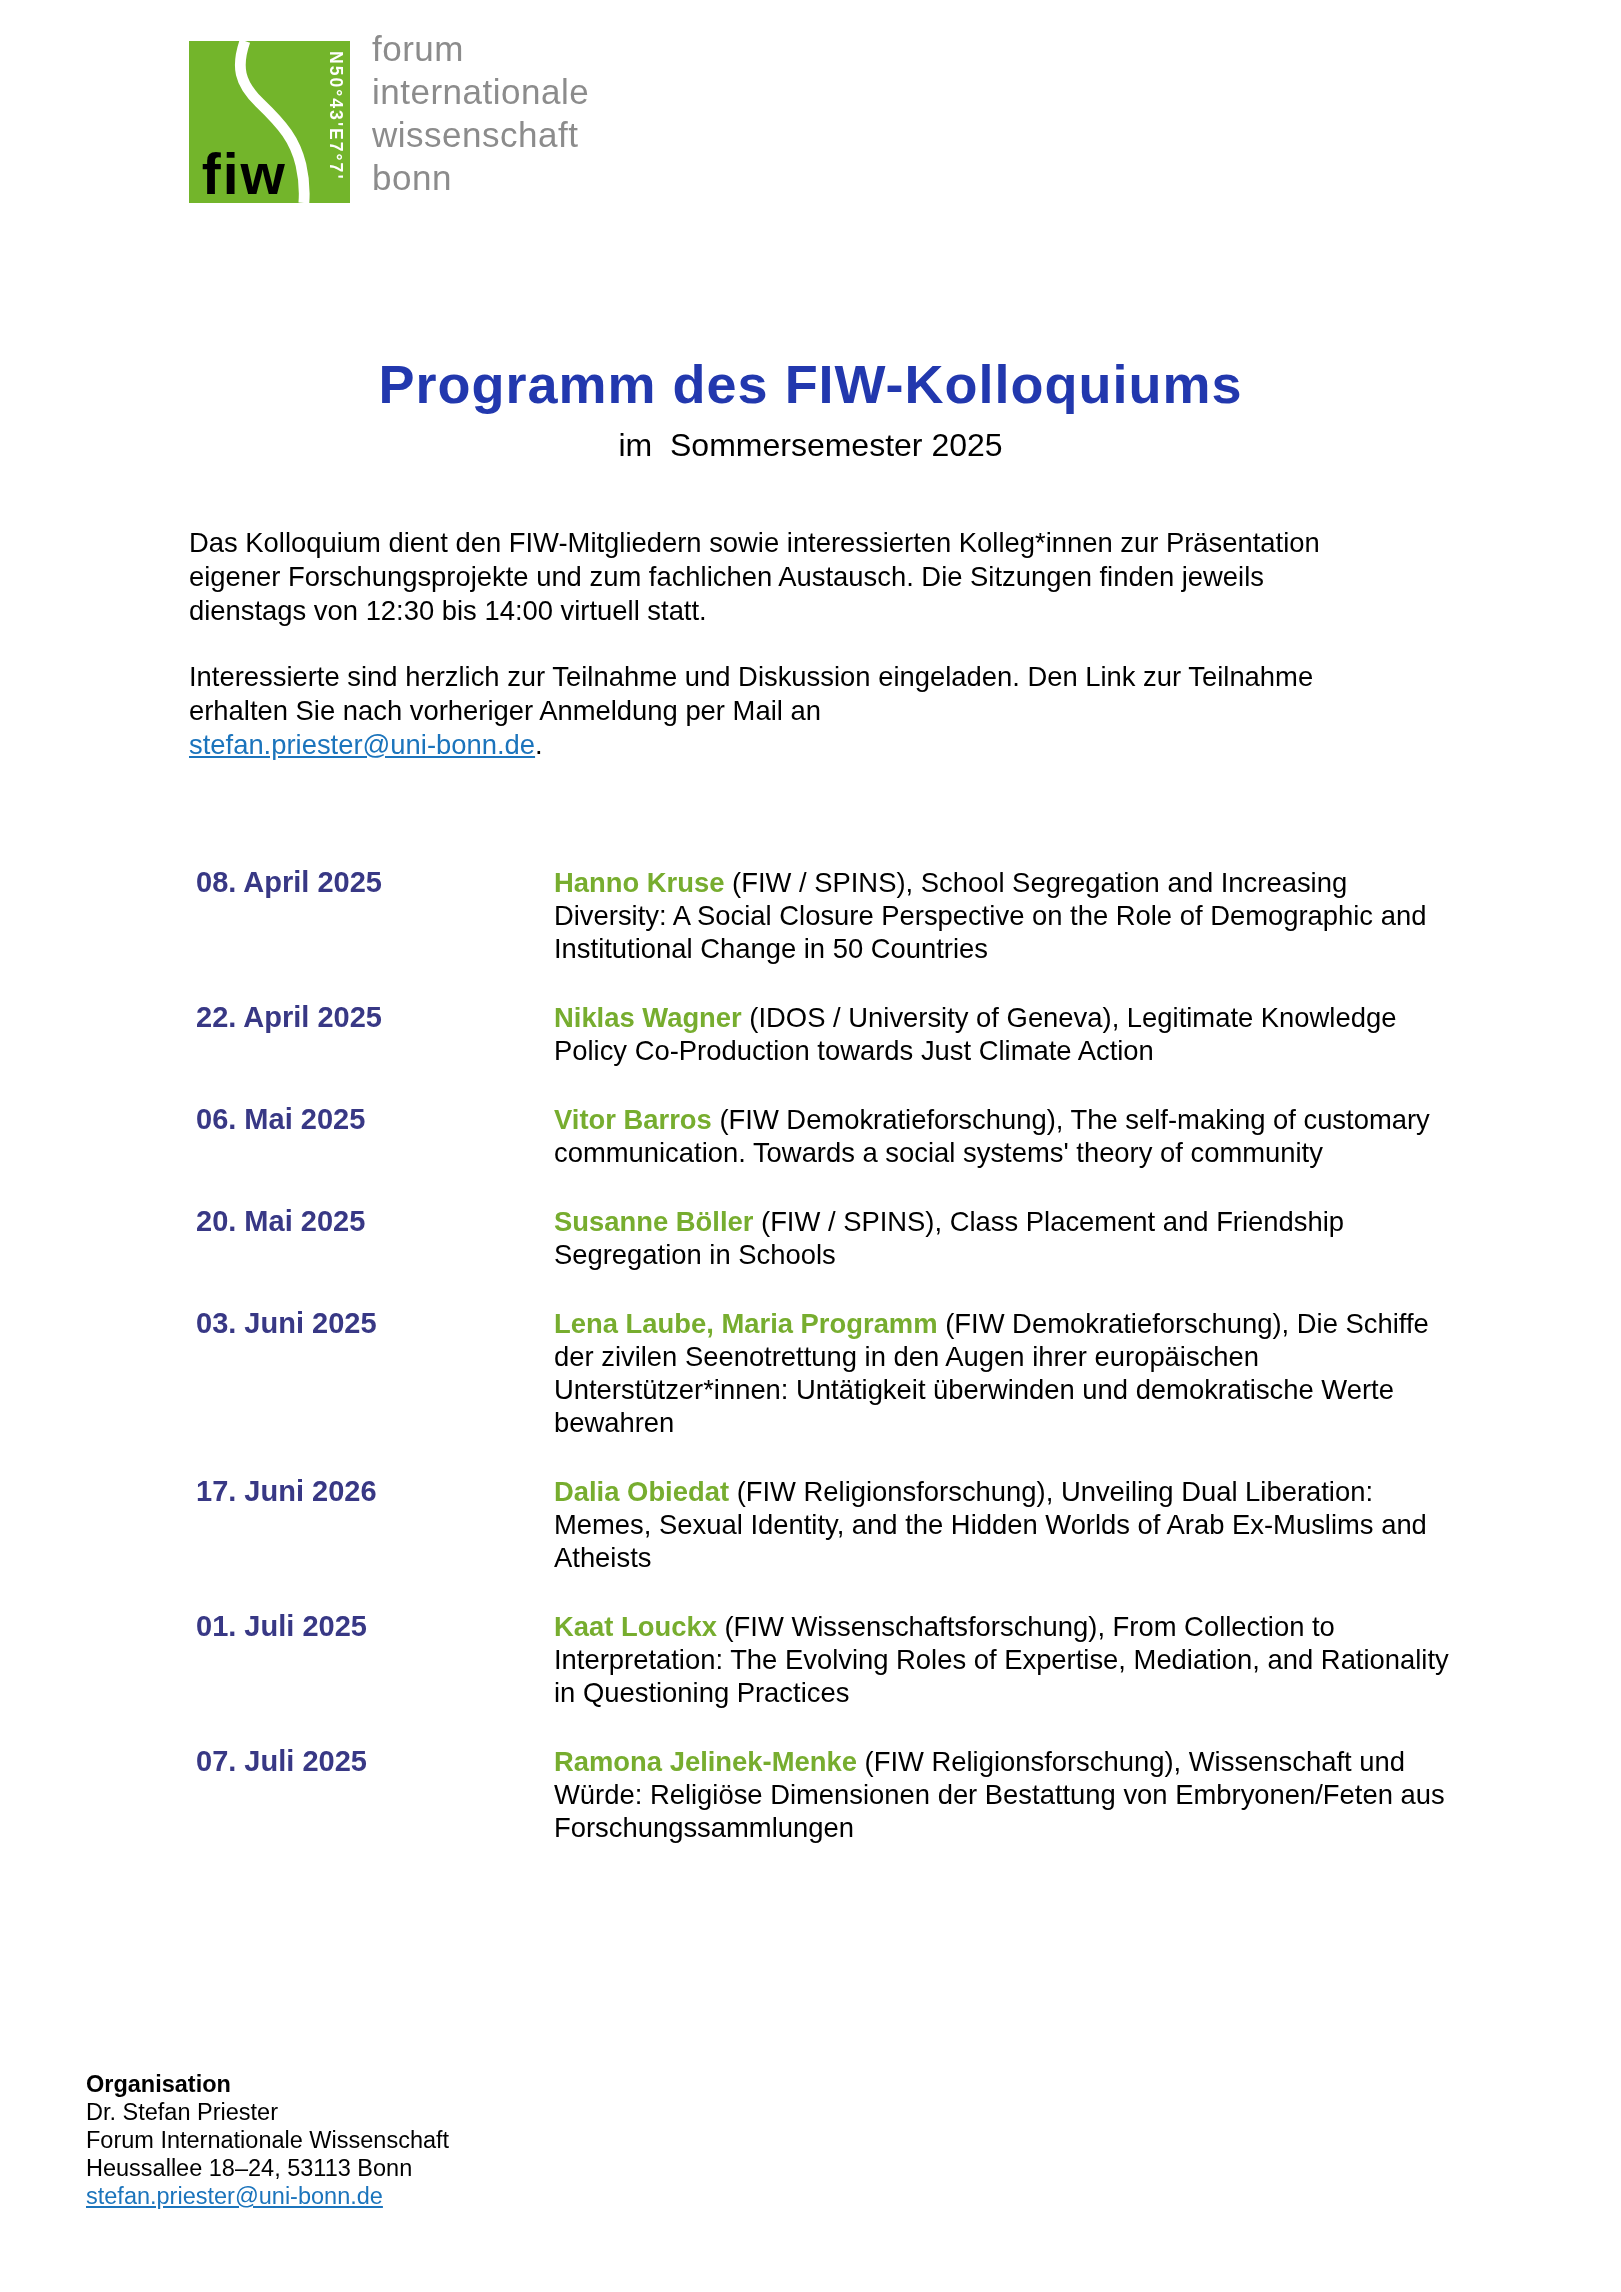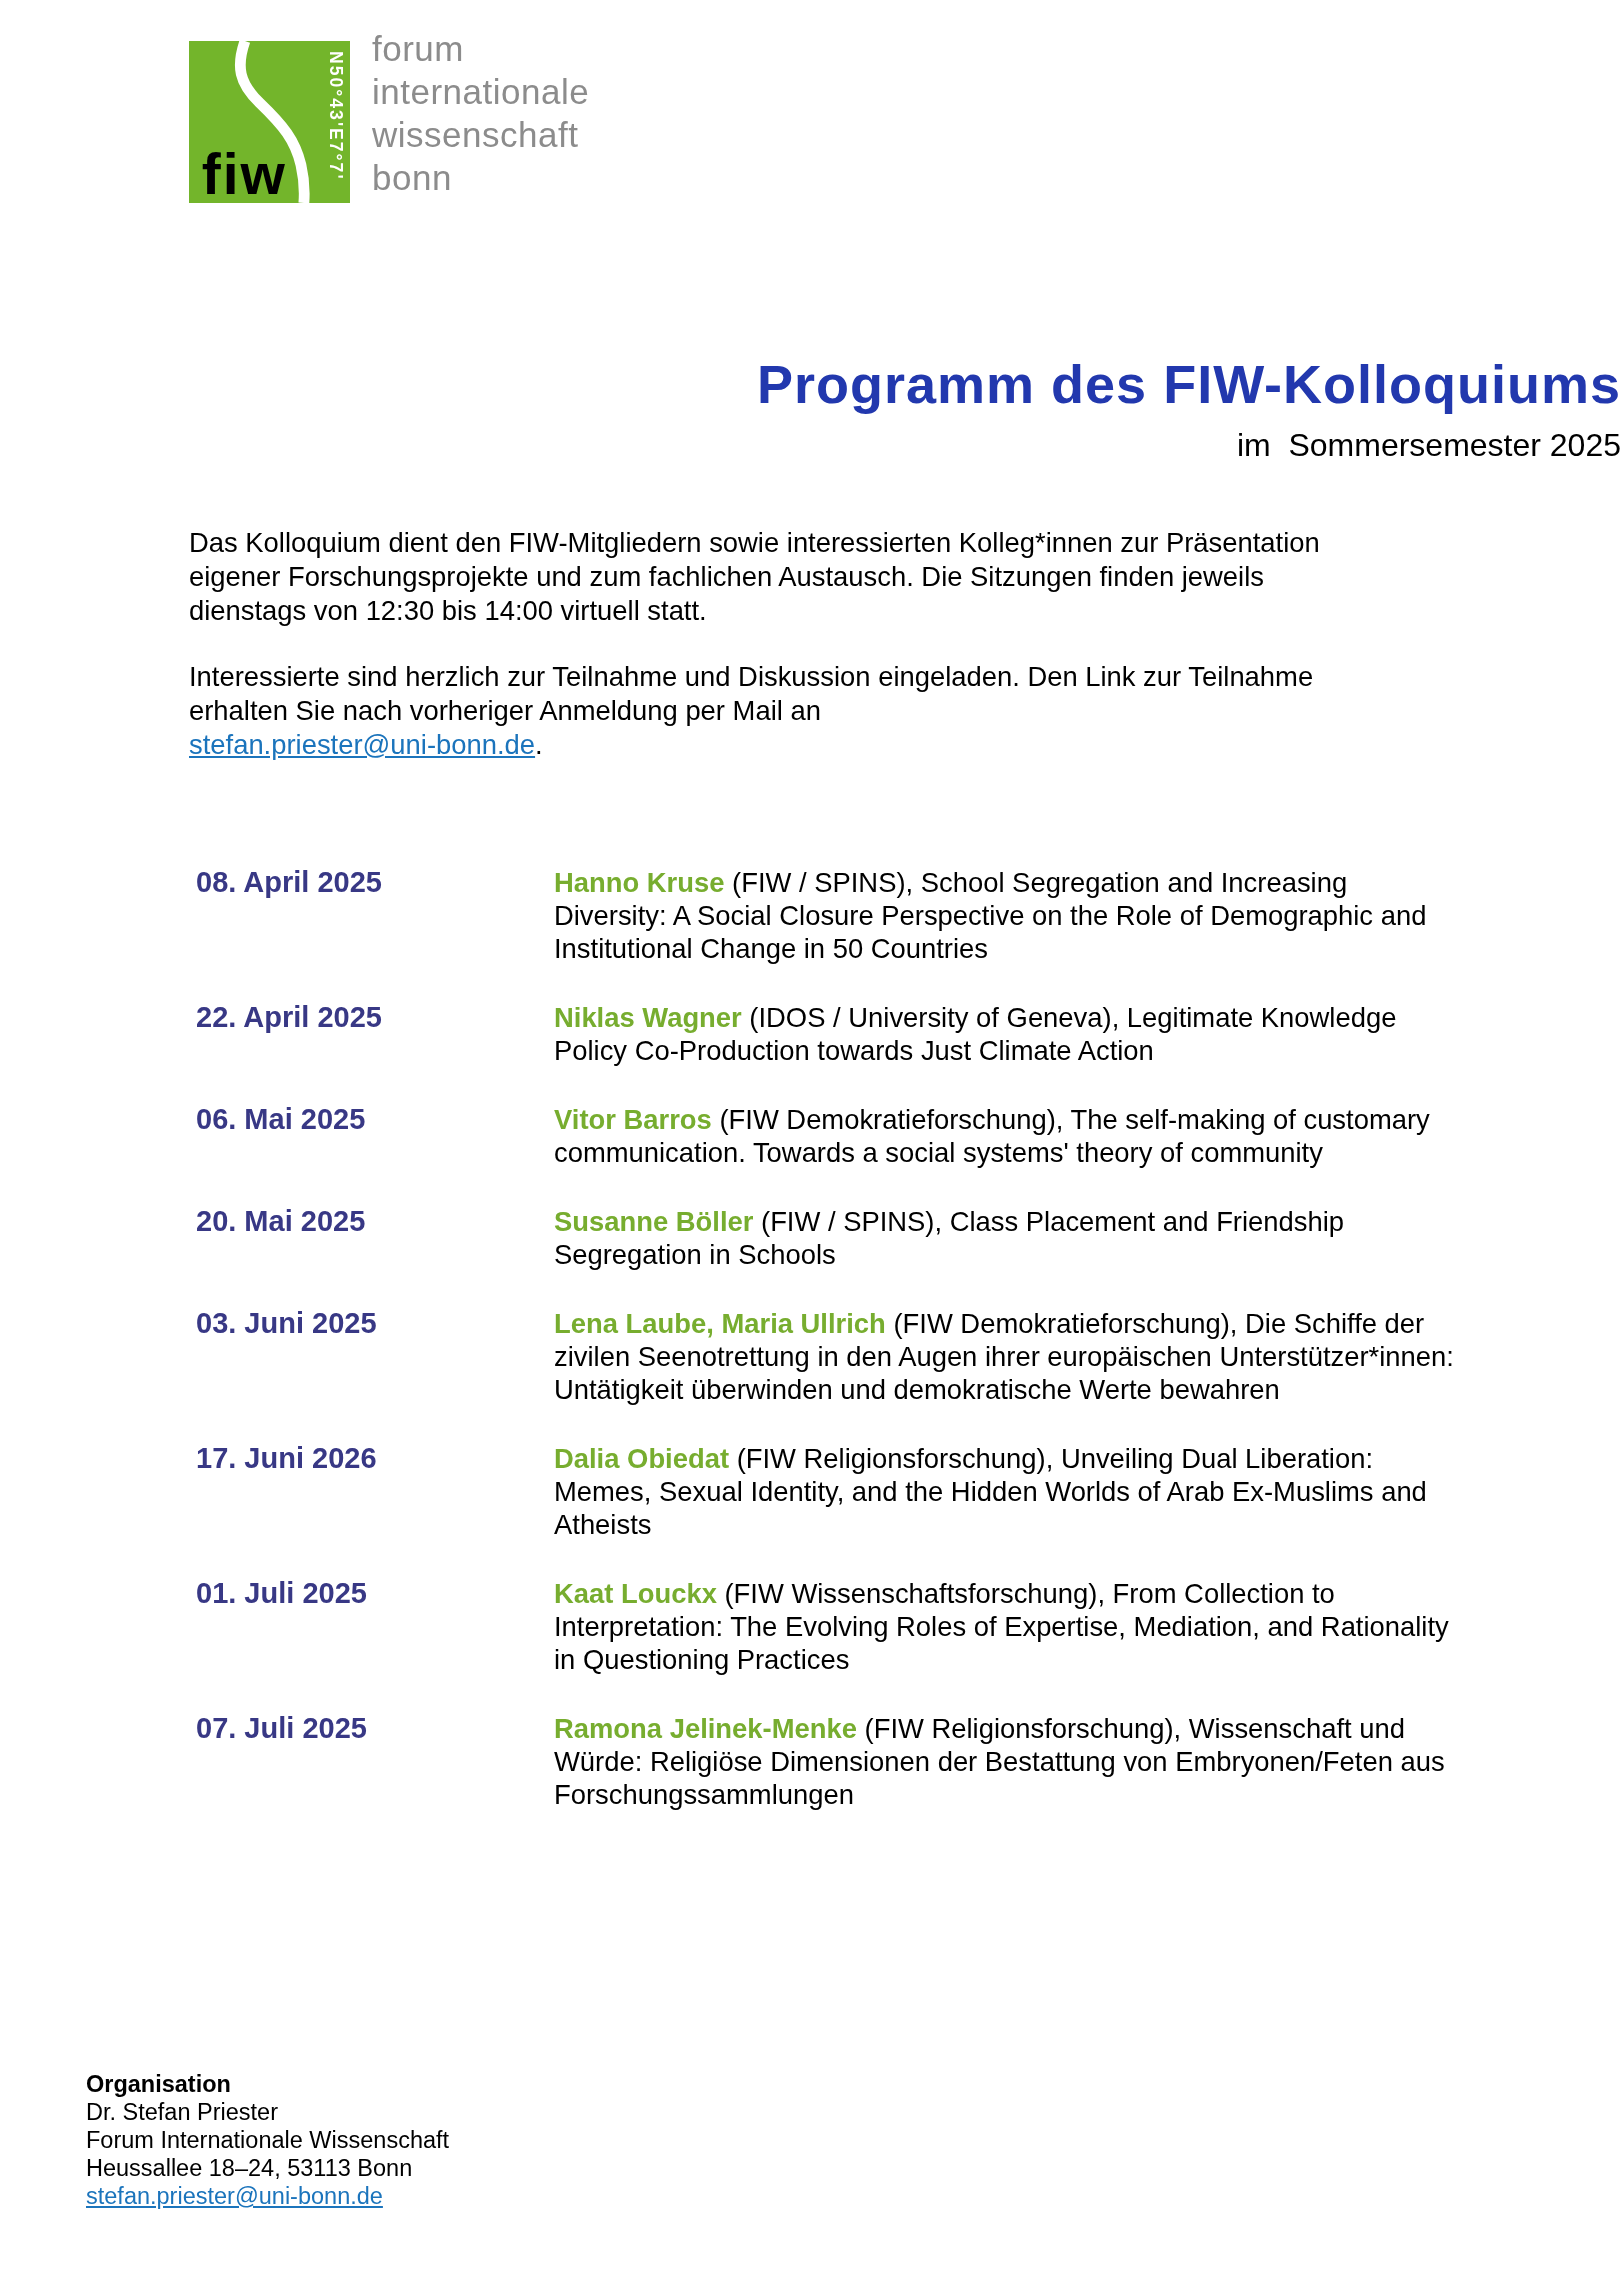--- a/index.html
+++ b/index.html
@@ -28,21 +28,21 @@
     writing-mode:vertical-rl;
     color:#ffffff;font-size:17.6px;font-weight:bold;
     letter-spacing:2px;
   }
   .wordmark{
     position:absolute;left:372px;top:27.4px;
     color:#8C8C8C;font-size:35px;line-height:43px;
     letter-spacing:0.5px;
   }
   
-  .title-block{position:absolute;top:353px;left:0;width:100%;text-align:right;}
+  .title-block{position:absolute;top:353px;left:0;width:100%;text-align:center;}
   .title-block h1{
     margin:0;font-size:54px;font-weight:bold;color:#2238AE;letter-spacing:1px;
   }
   .subtitle{
     margin-top:11.8px;font-size:32px;font-weight:normal;color:#000000;
     white-space:pre;
   }
   
   .intro{
     position:absolute;left:189px;top:526px;width:1274px;
@@ -120,21 +120,21 @@
       <div class="stopic"><span class="speaker">Vitor Barros</span><span> (FIW Demokratieforschung), The self-making of customary communication. Towards a social systems' theory of community</span></div>
     </div>
 
     <div class="srow">
       <div class="sdate">20. Mai 2025</div>
       <div class="stopic"><span class="speaker">Susanne Böller</span><span> (FIW / SPINS), Class Placement and Friendship Segregation in Schools</span></div>
     </div>
 
     <div class="srow">
       <div class="sdate">03. Juni 2025</div>
-      <div class="stopic"><span class="speaker">Lena Laube, Maria Ullrich</span><span> (FIW Demokratieforschung), Die Schiffe der zivilen Seenotrettung in den Augen ihrer europäischen Unterstützer*innen: Untätigkeit überwinden und demokratische Werte bewahren</span></div>
+      <div class="stopic"><span class="speaker">Lena Laube, Maria Programm</span><span> (FIW Demokratieforschung), Die Schiffe der zivilen Seenotrettung in den Augen ihrer europäischen Unterstützer*innen: Untätigkeit überwinden und demokratische Werte bewahren</span></div>
     </div>
 
     <div class="srow">
       <div class="sdate">17. Juni 2026</div>
       <div class="stopic"><span class="speaker">Dalia Obiedat</span><span> (FIW Religionsforschung), Unveiling Dual Liberation: Memes, Sexual Identity, and the Hidden Worlds of Arab Ex-Muslims and Atheists</span></div>
     </div>
 
     <div class="srow">
       <div class="sdate">01. Juli 2025</div>
       <div class="stopic"><span class="speaker">Kaat Louckx</span><span> (FIW Wissenschaftsforschung), From Collection to Interpretation: The Evolving Roles of Expertise, Mediation, and Rationality in Questioning Practices</span></div>

